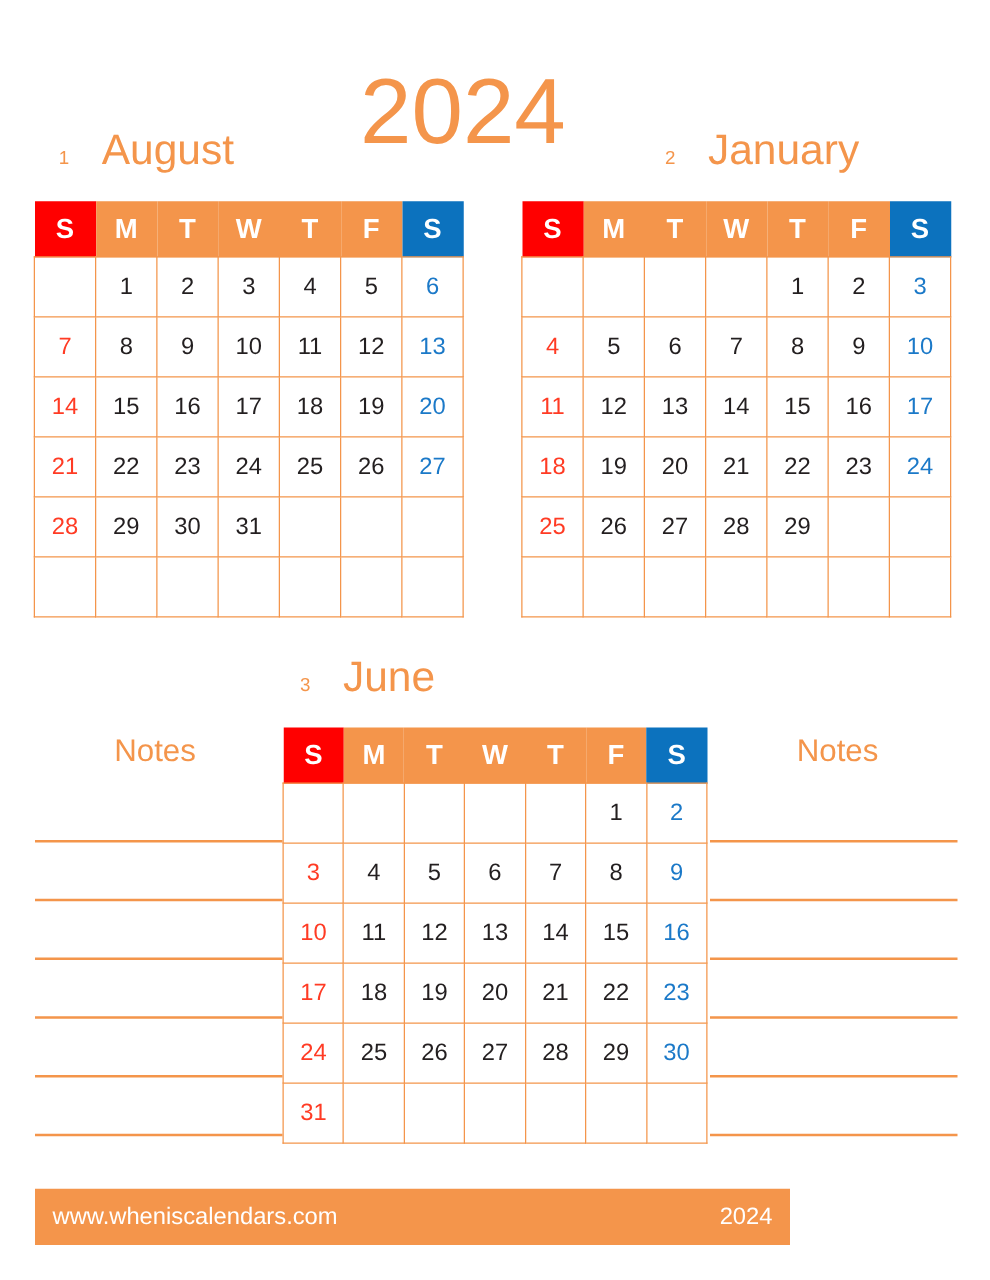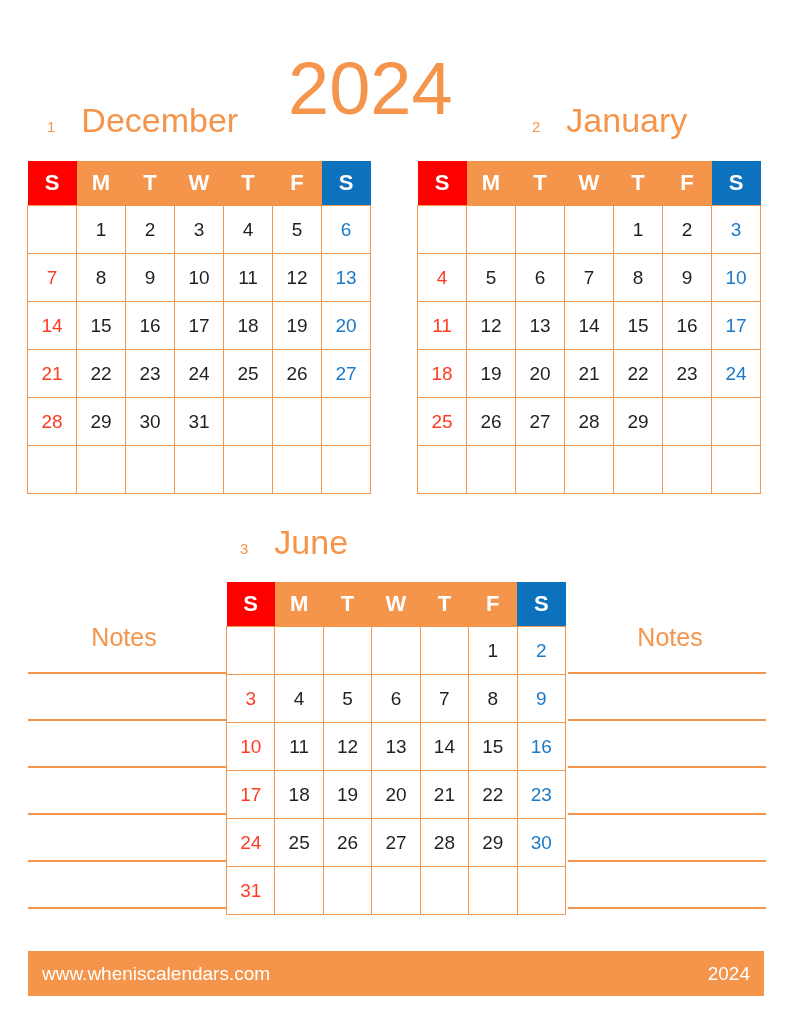--- a/index.html
+++ b/index.html
@@ -114,21 +114,20 @@
 
   .notes-label {
     position: absolute;
     top: 7px;
     width: 100%;
     text-align: center;
     color: #F4954B;
     font-size: 25px;
     font-weight: 400;
     line-height: 1;
-    margin-top: 36px;
   }
   .notes-lines {
     position: absolute;
     top: 44px;
     left: 0;
     right: 0;
     bottom: 0;
   }
   .notes-rule {
     position: absolute;
@@ -138,21 +137,21 @@
     background: #F4954B;
   }
   #notes-left .notes-rule  { left: 6px;  right: 0; }
   #notes-right .notes-rule { left: 0;    right: 6px; }
 
   
   .footer {
     position: absolute;
     left: 28px;
     top: 951px;
-    width: 736px;
+    width: 604px;
     height: 45px;
     background: #F4954B;
     display: flex;
     align-items: center;
     justify-content: space-between;
     box-sizing: border-box;
     padding: 0 14px;
   }
   .footer-site, .footer-year {
     color: #ffffff;
@@ -163,21 +162,21 @@
 </style>
 </head>
 <body>
 
 <div class="page">
 
   <div class="year-big">2024</div>
 
   <div class="month-title" id="title-jan">
     <span class="month-num">1</span>
-    <span class="month-name">December</span>
+    <span class="month-name">August</span>
   </div>
 
   <div class="month-title" id="title-feb">
     <span class="month-num">2</span>
     <span class="month-name">January</span>
   </div>
 
   <div class="month-title" id="title-mar">
     <span class="month-num">3</span>
     <span class="month-name">June</span>

